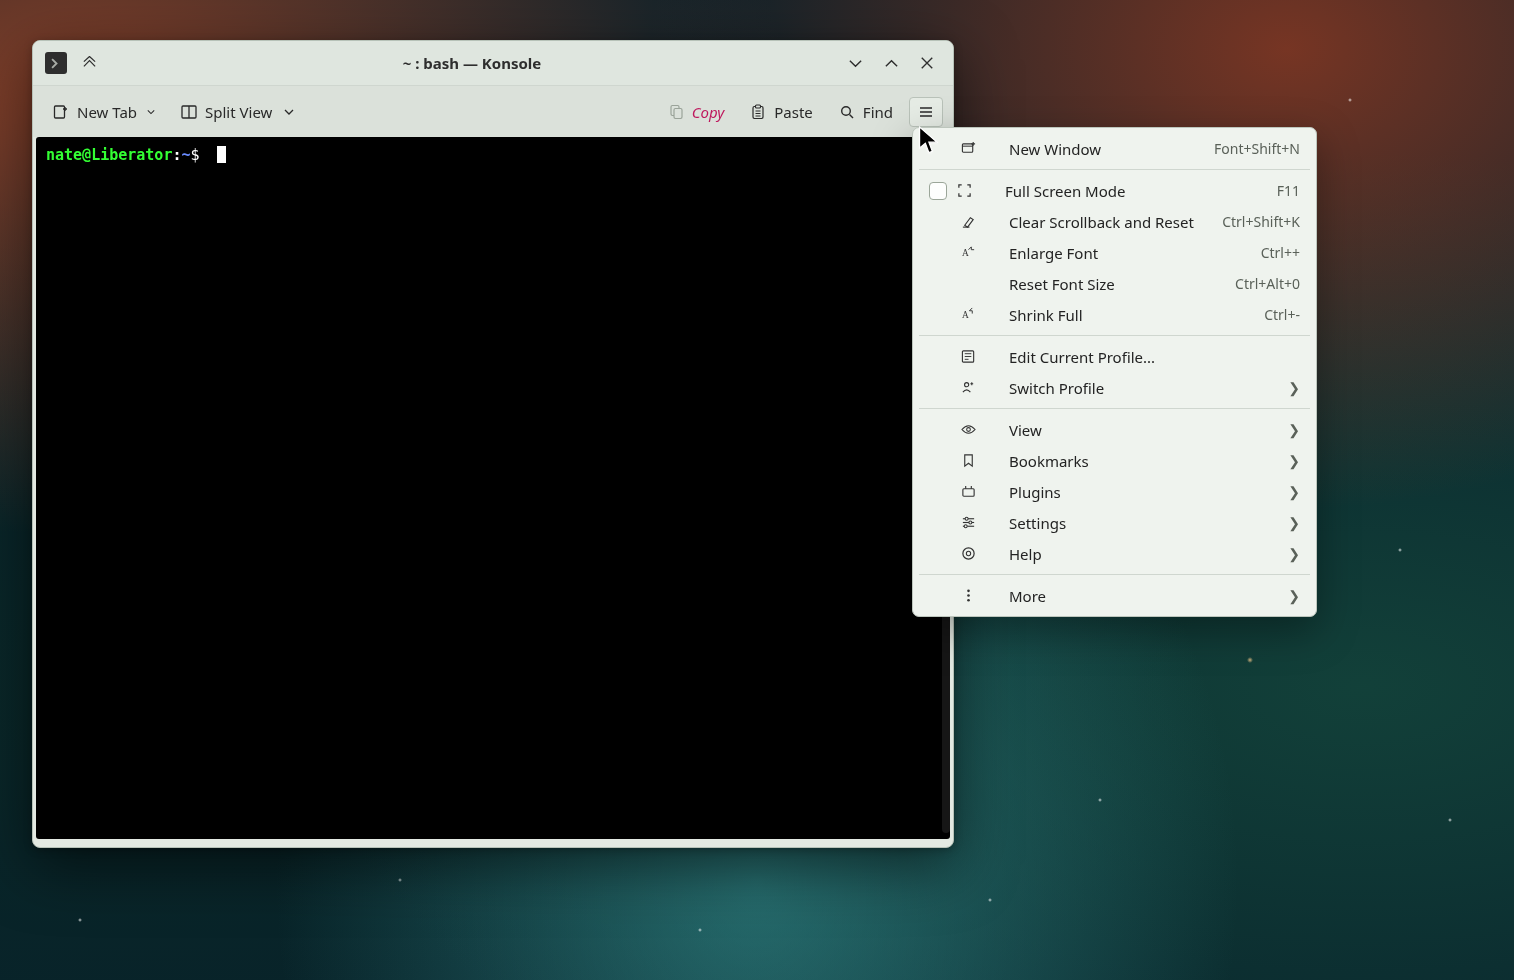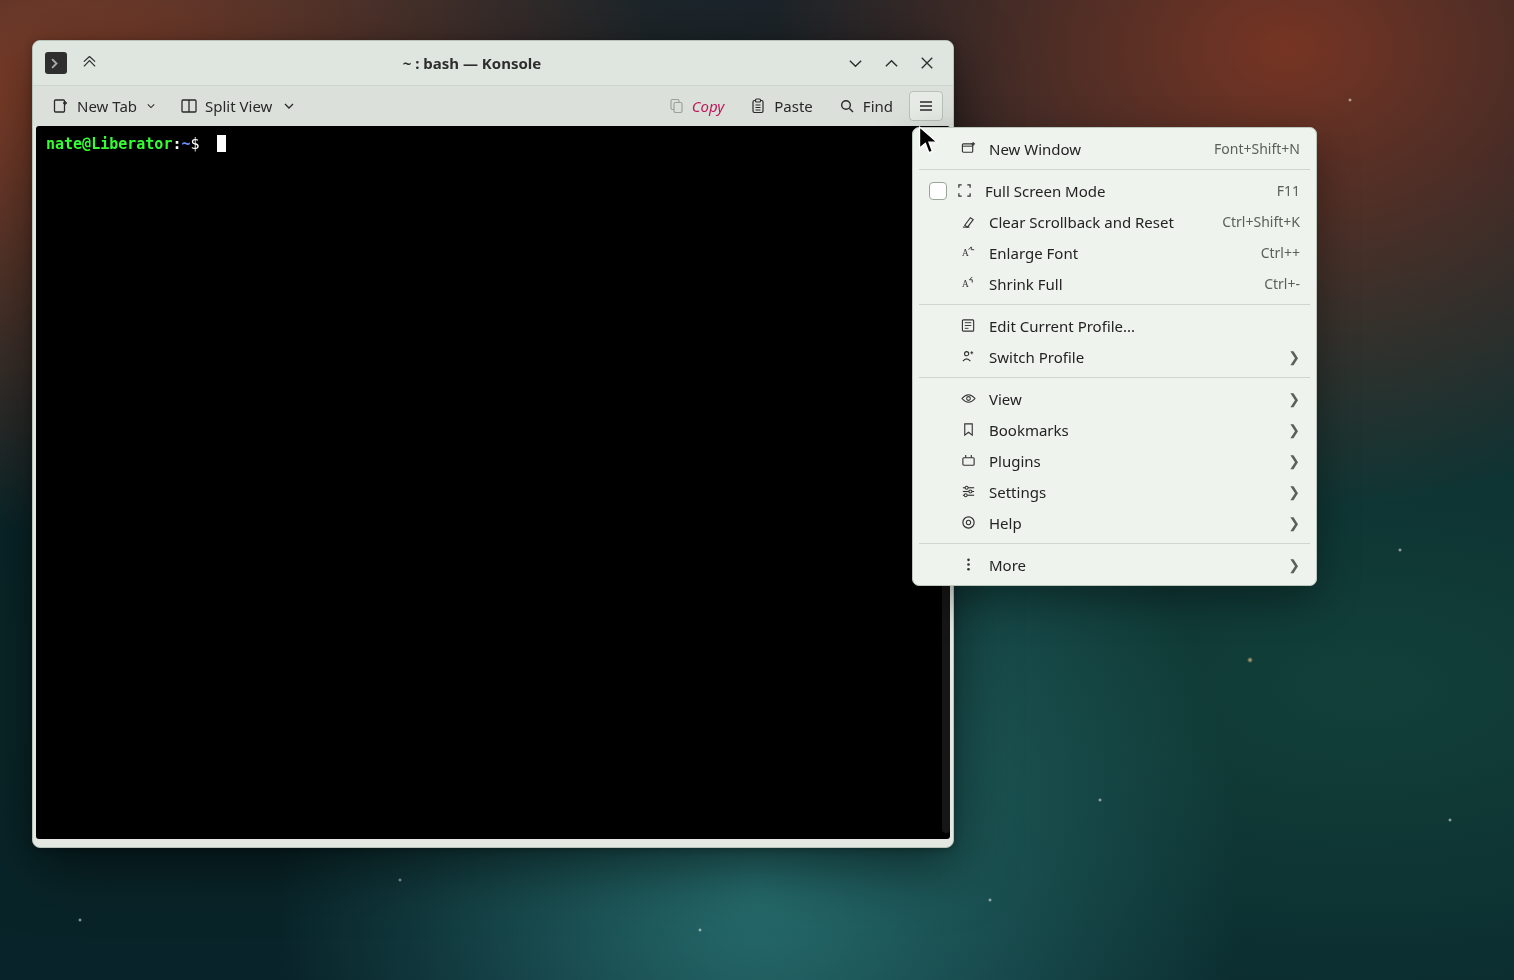--- a/index.html
+++ b/index.html
@@ -82,21 +82,21 @@
       width: 28px;
       height: 28px;
       display: flex;
       align-items: center;
       justify-content: center;
       color: #2e2e2e;
       border-radius: 4px;
       cursor: pointer;
     }
     .toolbar {
-      height: 41px;
+      height: 52px;
       display: flex;
       align-items: center;
       padding: 0 10px;
       gap: 6px;
       background: #dbe1da;
       border-top: 1px solid #cfd6cf;
     }
     .tb-btn {
       display: flex;
       align-items: center;
@@ -189,20 +189,21 @@
     .popup-menu .menu-item .mi-check-spacer,
     .popup-menu .menu-item .mi-icon {
       width: 18px;
       display:flex;
       align-items:center;
       justify-content:center;
       color:#343434;
     }
     .popup-menu .menu-item .mi-label {
       flex: 1;
+      margin-left: 20px;
     }
     .popup-menu .menu-item .mi-accel {
       color:#5a6159;
       font-size:14px;
     }
     .popup-menu .menu-item .mi-arrow {
       color:#5a6159;
       font-size:14px;
     }
     .popup-menu .menu-sep {
@@ -374,20 +375,26 @@
       <svg width="15" height="15" viewBox="0 0 16 16">
           <text x="1" y="12" font-size="10" font-family="serif" fill="#333">A</text>
           <path d="M10 4 L13 1 L13 4 L16 4" stroke="#333" stroke-width="1" fill="none" transform="translate(-2,1)"></path>
         </svg>
     </span>
     <span class="mi-label">Enlarge Font</span>
     <span class="mi-accel">Ctrl++</span>
   </div>
   <div class="menu-item">
     <span class="mi-check-spacer"></span>
+    <span class="mi-icon"></span>
+    <span class="mi-label">Reset Font Size</span>
+    <span class="mi-accel">Ctrl+Alt+0</span>
+  </div>
+  <div class="menu-item">
+    <span class="mi-check-spacer"></span>
     <span class="mi-icon">
       <svg width="15" height="15" viewBox="0 0 16 16">
           <text x="1" y="12" font-size="10" font-family="serif" fill="#333">A</text>
           <path d="M14 2 L11 5 L14 5 L14 8" stroke="#333" stroke-width="1" fill="none" transform="translate(-2,-1)"></path>
         </svg>
     </span>
     <span class="mi-label">Shrink Full</span>
     <span class="mi-accel">Ctrl+-</span>
   </div>
   <div class="menu-sep"></div>

